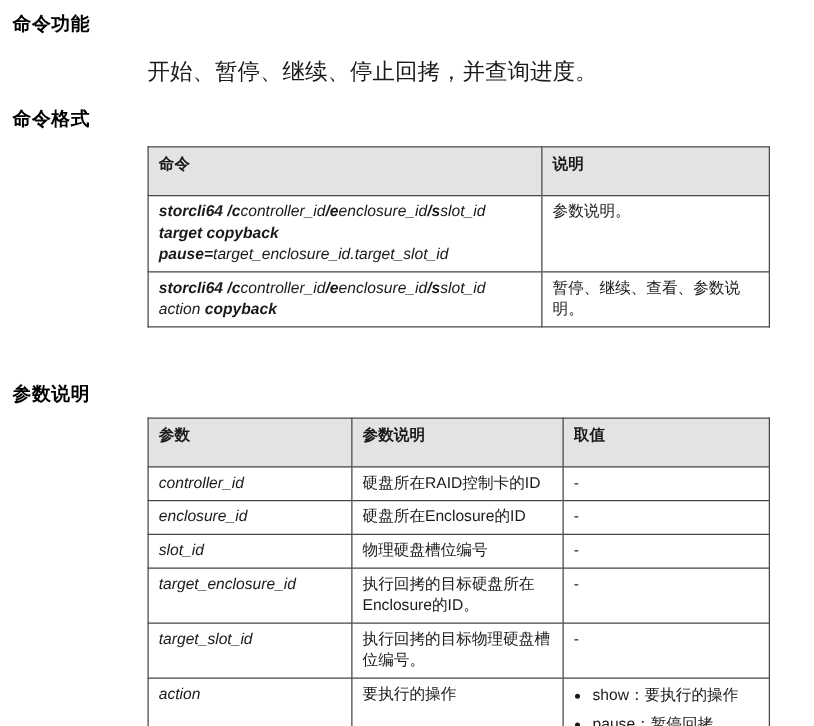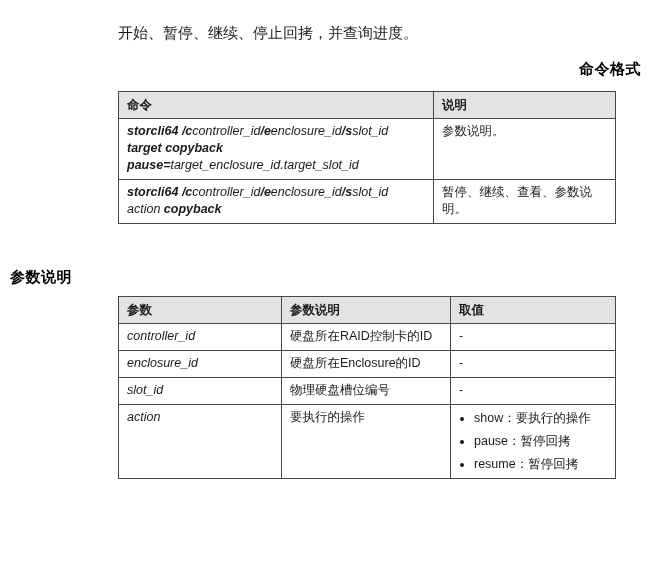--- a/index.html
+++ b/index.html
@@ -12,26 +12,26 @@
   }
   .page { padding: 8px 10px 0 10px; }
 
   .heading {
     font-size: 15px;
     font-weight: 700;
     color: #000000;
     letter-spacing: 0.5px;
   }
   .heading-function { margin-top: 2px; }
-  .heading-format   { margin-top: 17px; text-align: right; }
+  .heading-format   { margin-top: 17px; }
   .heading-params   { margin-top: 44px; }
 
   .func-text {
     margin: 16px 0 0 108px;
-    font-size: 15px;
+    font-size: 18px;
     color: #1a1a1a;
   }
 
   table {
     border-collapse: collapse;
     table-layout: fixed;
     width: 497px;
     margin-left: 108px;
   }
   .cmd-table   { margin-top: 12px; }
@@ -43,21 +43,21 @@
     vertical-align: top;
     padding: 4px 8px 5px 8px;
     font-size: 12.5px;
     line-height: 17px;
     color: #1a1a1a;
   }
   th {
     background: #e3e3e3;
     font-weight: 700;
     padding-top: 5px;
-    padding-bottom: 4px;
+    padding-bottom: 16px;
   }
 
   .cmd-table .col-command { width: 315px; }
   .cmd-table .col-desc    { width: 182px; }
 
   .param-table .col-param { width: 163px; }
   .param-table .col-pdesc { width: 169px; }
   .param-table .col-value { width: 165px; }
 
   .b  { font-weight: 700; font-style: italic; }
@@ -71,20 +71,21 @@
     padding-left: 15px;
   }
   ul.value-list li { margin-bottom: 6px; }
   ul.value-list li:last-child { margin-bottom: 0; }
 </style>
 </head>
 <body>
 
 <div class="page">
 
+  <div class="heading heading-function">命令功能</div>
 
   <p class="func-text">开始、暂停、继续、停止回拷，并查询进度。</p>
 
   <div class="heading heading-format">命令格式</div>
 
   <table class="cmd-table">
     <colgroup>
         <col class="col-command">
         <col class="col-desc">
       </colgroup>
@@ -131,20 +132,30 @@
         <td class="param-cell">enclosure_id</td>
         <td>硬盘所在Enclosure的ID</td>
         <td>-</td>
       </tr>
       <tr>
         <td class="param-cell">slot_id</td>
         <td>物理硬盘槽位编号</td>
         <td>-</td>
       </tr>
       <tr>
+        <td class="param-cell">target_enclosure_id</td>
+        <td>执行回拷的目标硬盘所在Enclosure的ID。</td>
+        <td>-</td>
+      </tr>
+      <tr>
+        <td class="param-cell">target_slot_id</td>
+        <td>执行回拷的目标物理硬盘槽位编号。</td>
+        <td>-</td>
+      </tr>
+      <tr>
         <td class="param-cell">action</td>
         <td>要执行的操作</td>
         <td>
           <ul class="value-list">
               <li>show：要执行的操作</li>
               <li>pause：暂停回拷</li>
               <li>resume：暂停回拷</li>
             </ul>
         </td>
       </tr>

